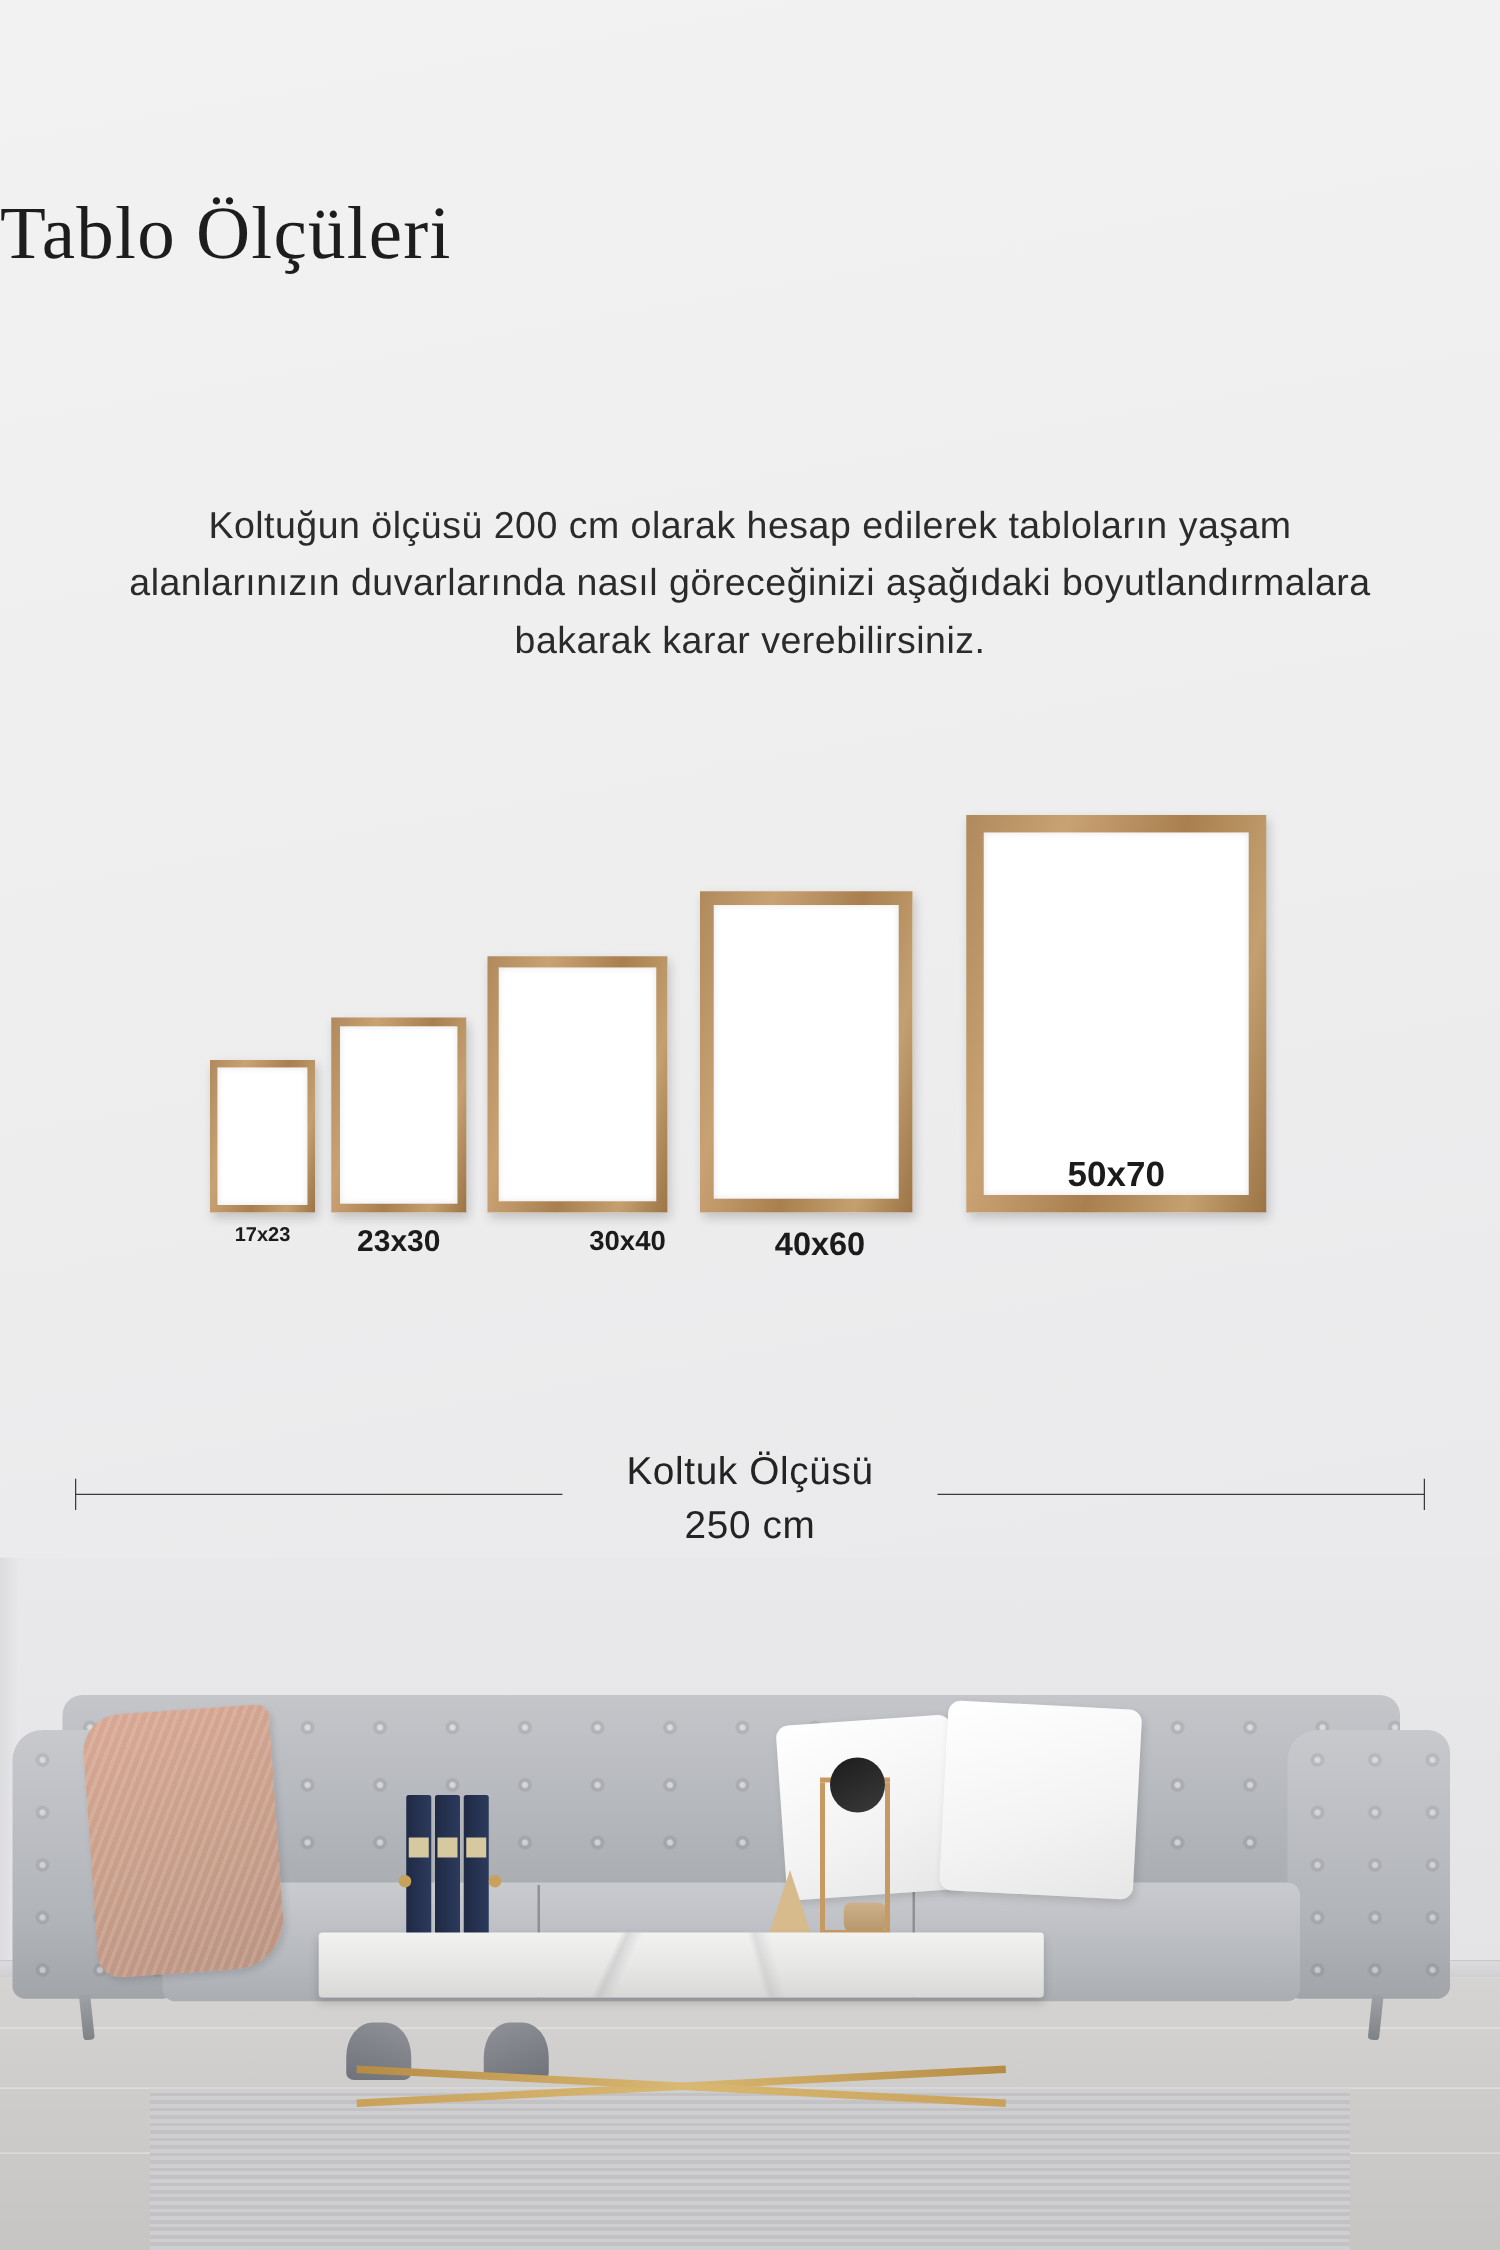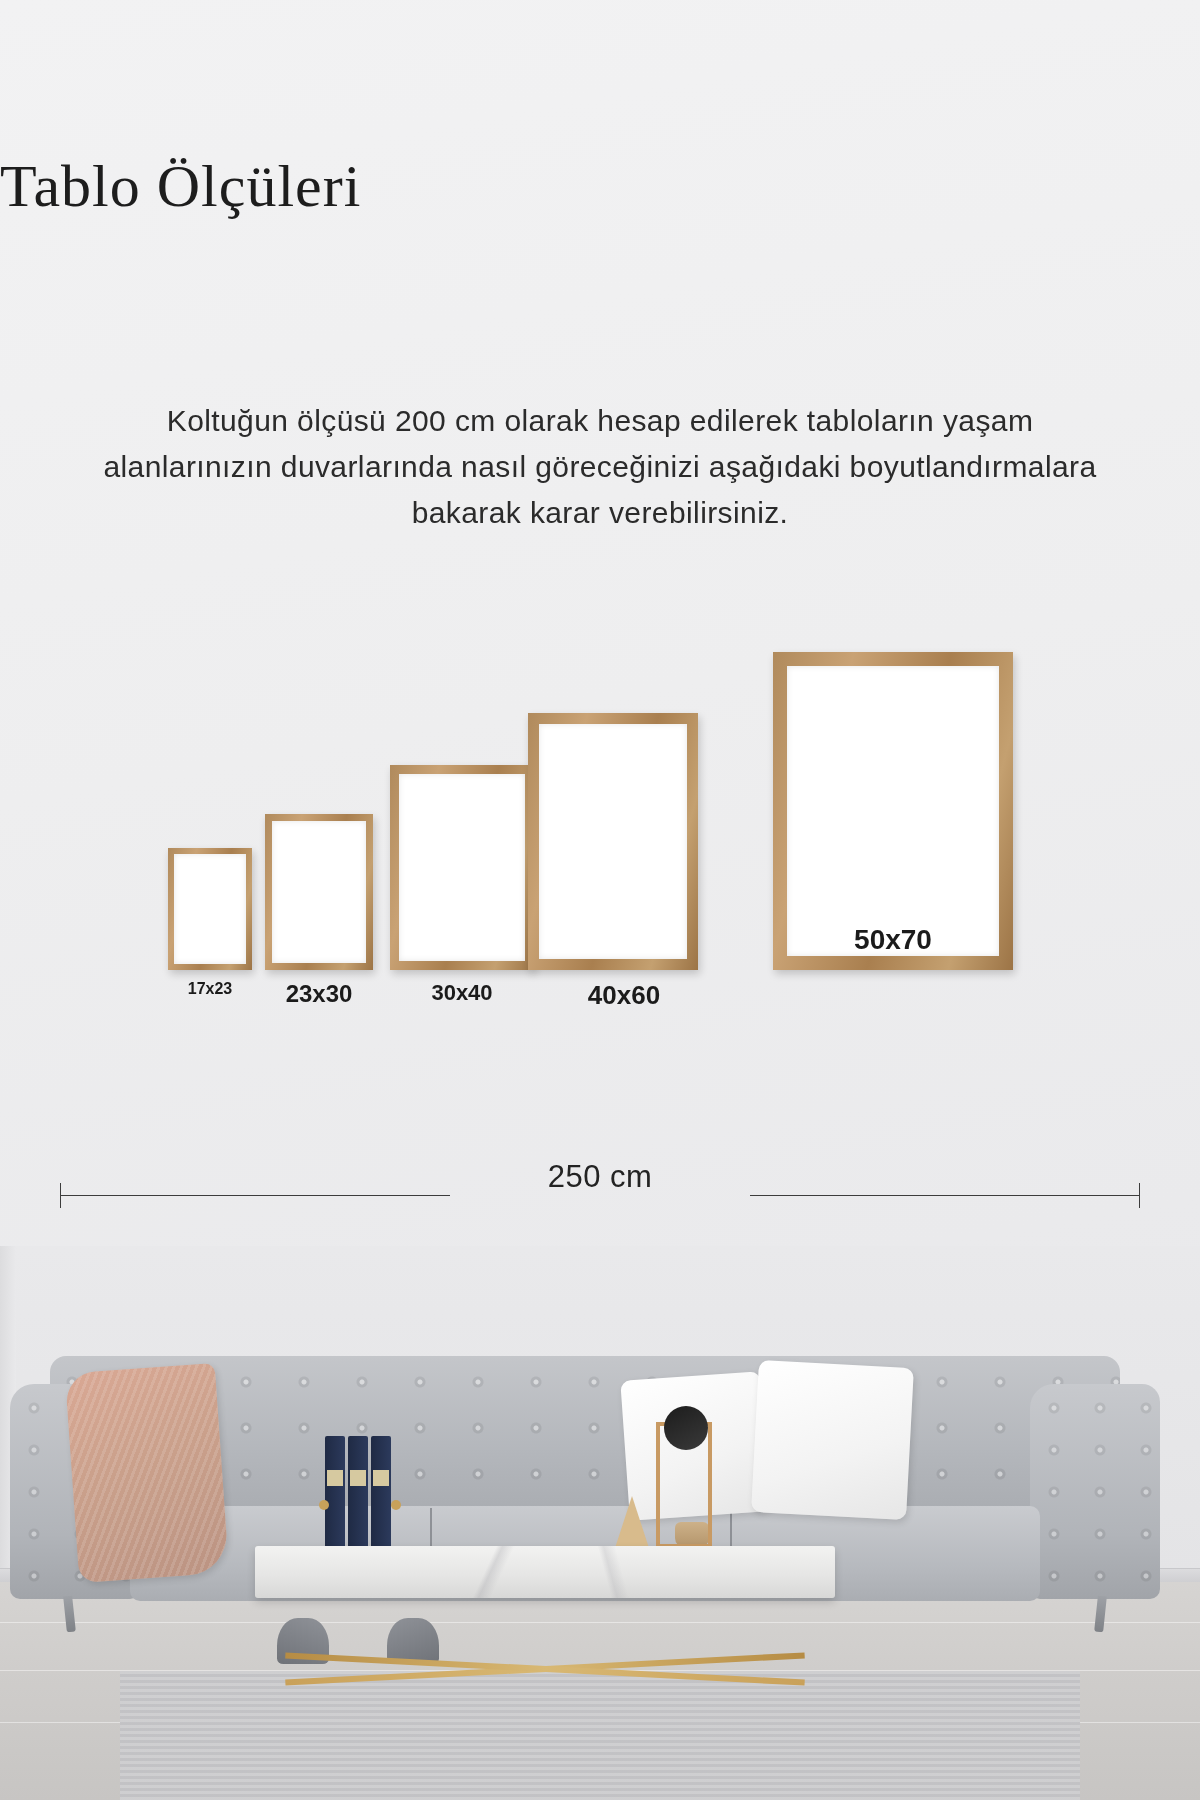--- a/index.html
+++ b/index.html
@@ -312,28 +312,28 @@
       <div class="frame-label" style="top:132px; font-size:16px;">17x23</div>
     </div>
 
     <div class="frame-wrap" style="left:265px; bottom:120px; width:108px; height:156px;">
       <div class="frame" style="width:108px; height:156px;">
         <div class="mat" style="left:7px; top:7px; right:7px; bottom:7px;"></div>
       </div>
       <div class="frame-label" style="top:166px; font-size:24px;">23x30</div>
     </div>
 
-    <div class="frame-wrap" style="left:390px; bottom:120px; width:144px; height:205px;">
+    <div class="frame-wrap" style="left:390px; bottom:120px; width:144px; height:205px;padding-left:40px;">
       <div class="frame" style="width:144px; height:205px;">
         <div class="mat" style="left:9px; top:9px; right:9px; bottom:9px;"></div>
       </div>
       <div class="frame-label" style="top:215px; font-size:22px;">30x40</div>
     </div>
 
-    <div class="frame-wrap" style="left:528px; bottom:120px; width:192px; height:257px;">
+    <div class="frame-wrap" style="left:560px; bottom:120px; width:192px; height:257px;">
       <div class="frame" style="width:170px; height:257px;">
         <div class="mat" style="left:11px; top:11px; right:11px; bottom:11px;"></div>
       </div>
       <div class="frame-label" style="top:267px; font-size:26px;">40x60</div>
     </div>
 
     <div class="frame-wrap" style="left:773px; bottom:120px; width:240px; height:374px;margin-top:12px;">
       <div class="frame" style="width:240px; height:318px;">
         <div class="mat" style="left:14px; top:14px; right:14px; bottom:14px;"></div>
       </div>
@@ -341,20 +341,21 @@
     </div>
 
   </div>
 
   <div class="measure">
     <div class="line-left"></div>
     <div class="line-right"></div>
     <div class="cap cap-l"></div>
     <div class="cap cap-r"></div>
     <div class="mlabel">
+      <div>Koltuk Ölçüsü</div>
       <div>250 cm</div>
     </div>
   </div>
 
   <div class="photo">
     <div class="wall-lower"></div>
     <div class="wall-edge-left"></div>
     <div class="baseboard"></div>
     <div class="floor">
       <div class="floor-plank" style="top:40px"></div>

